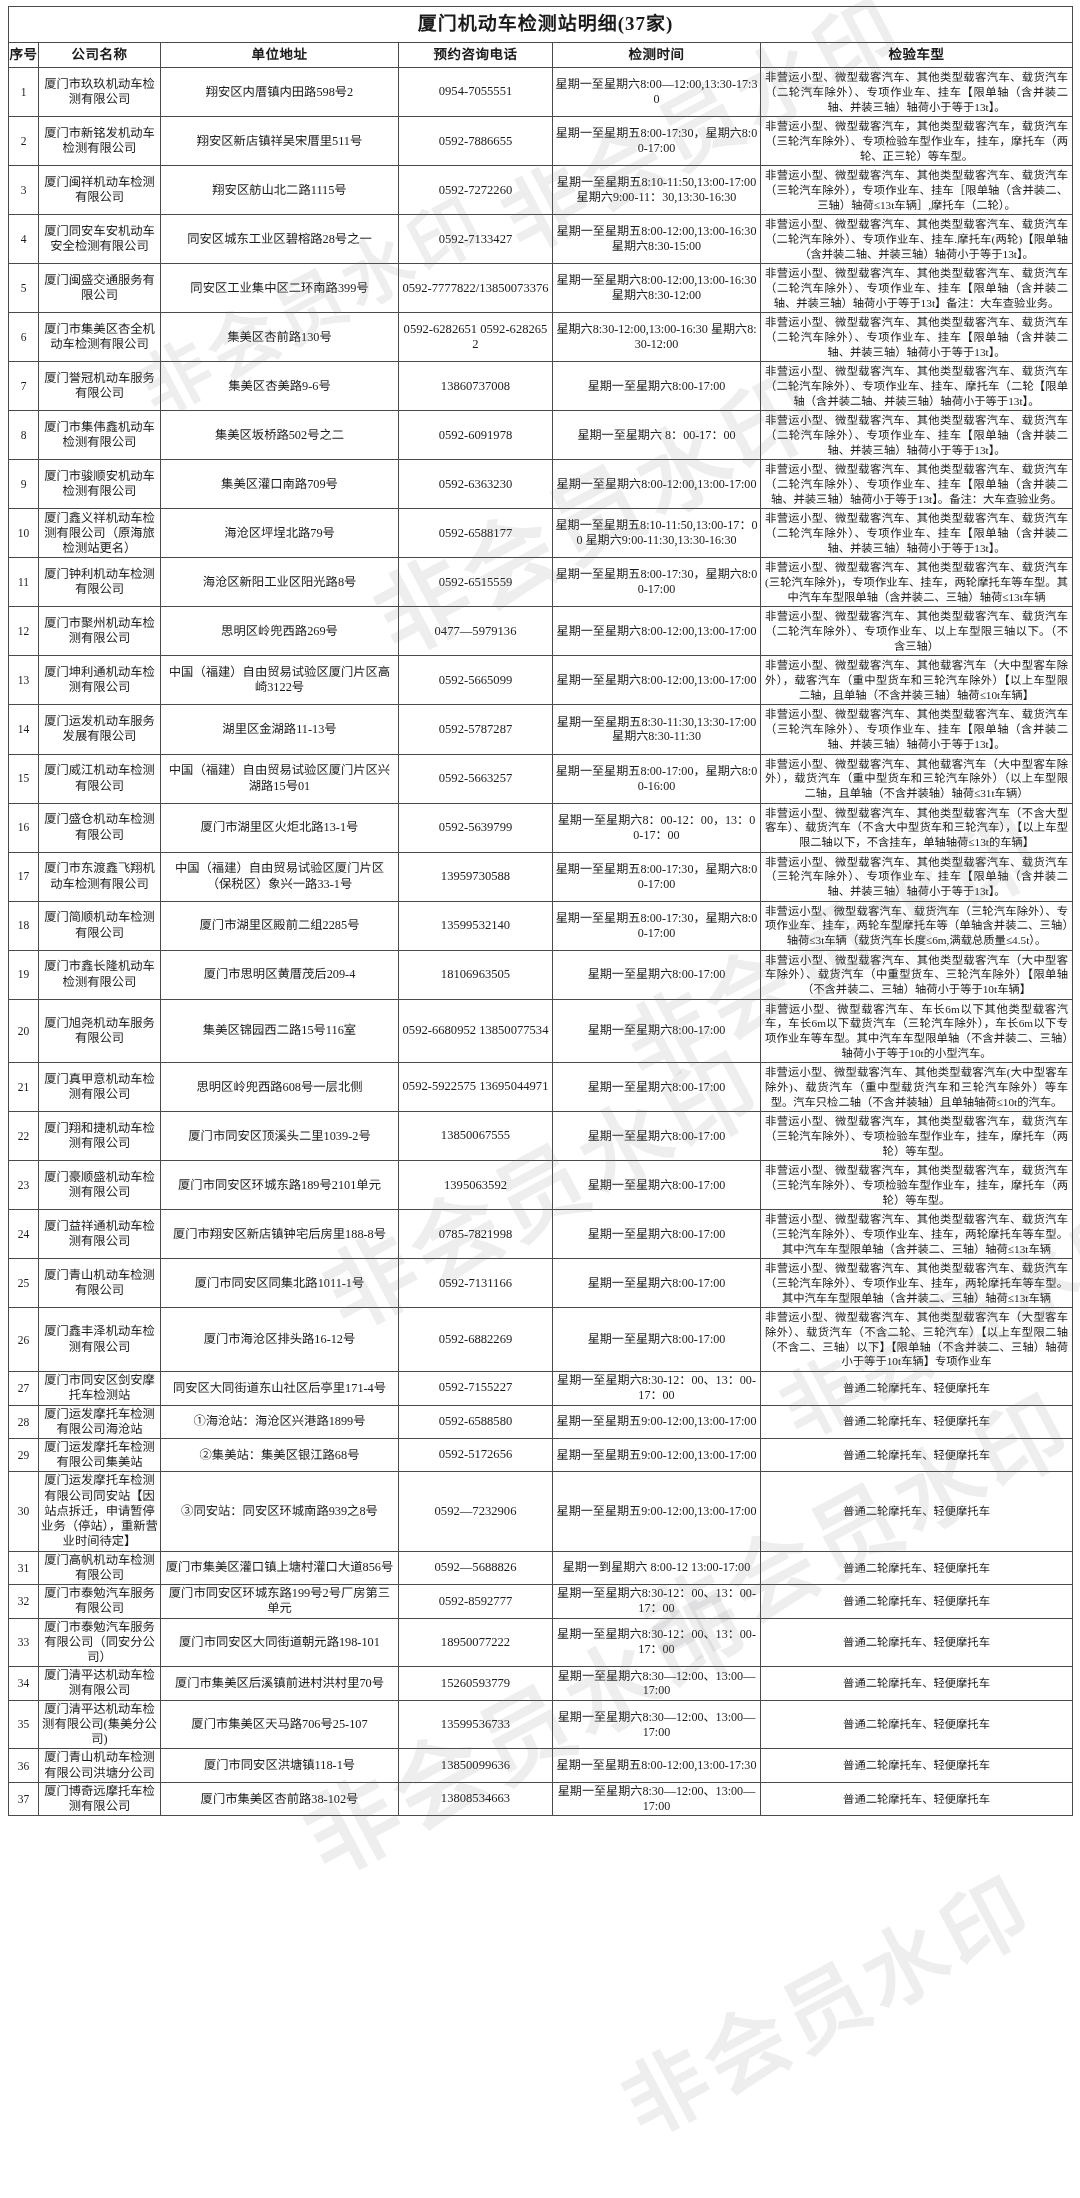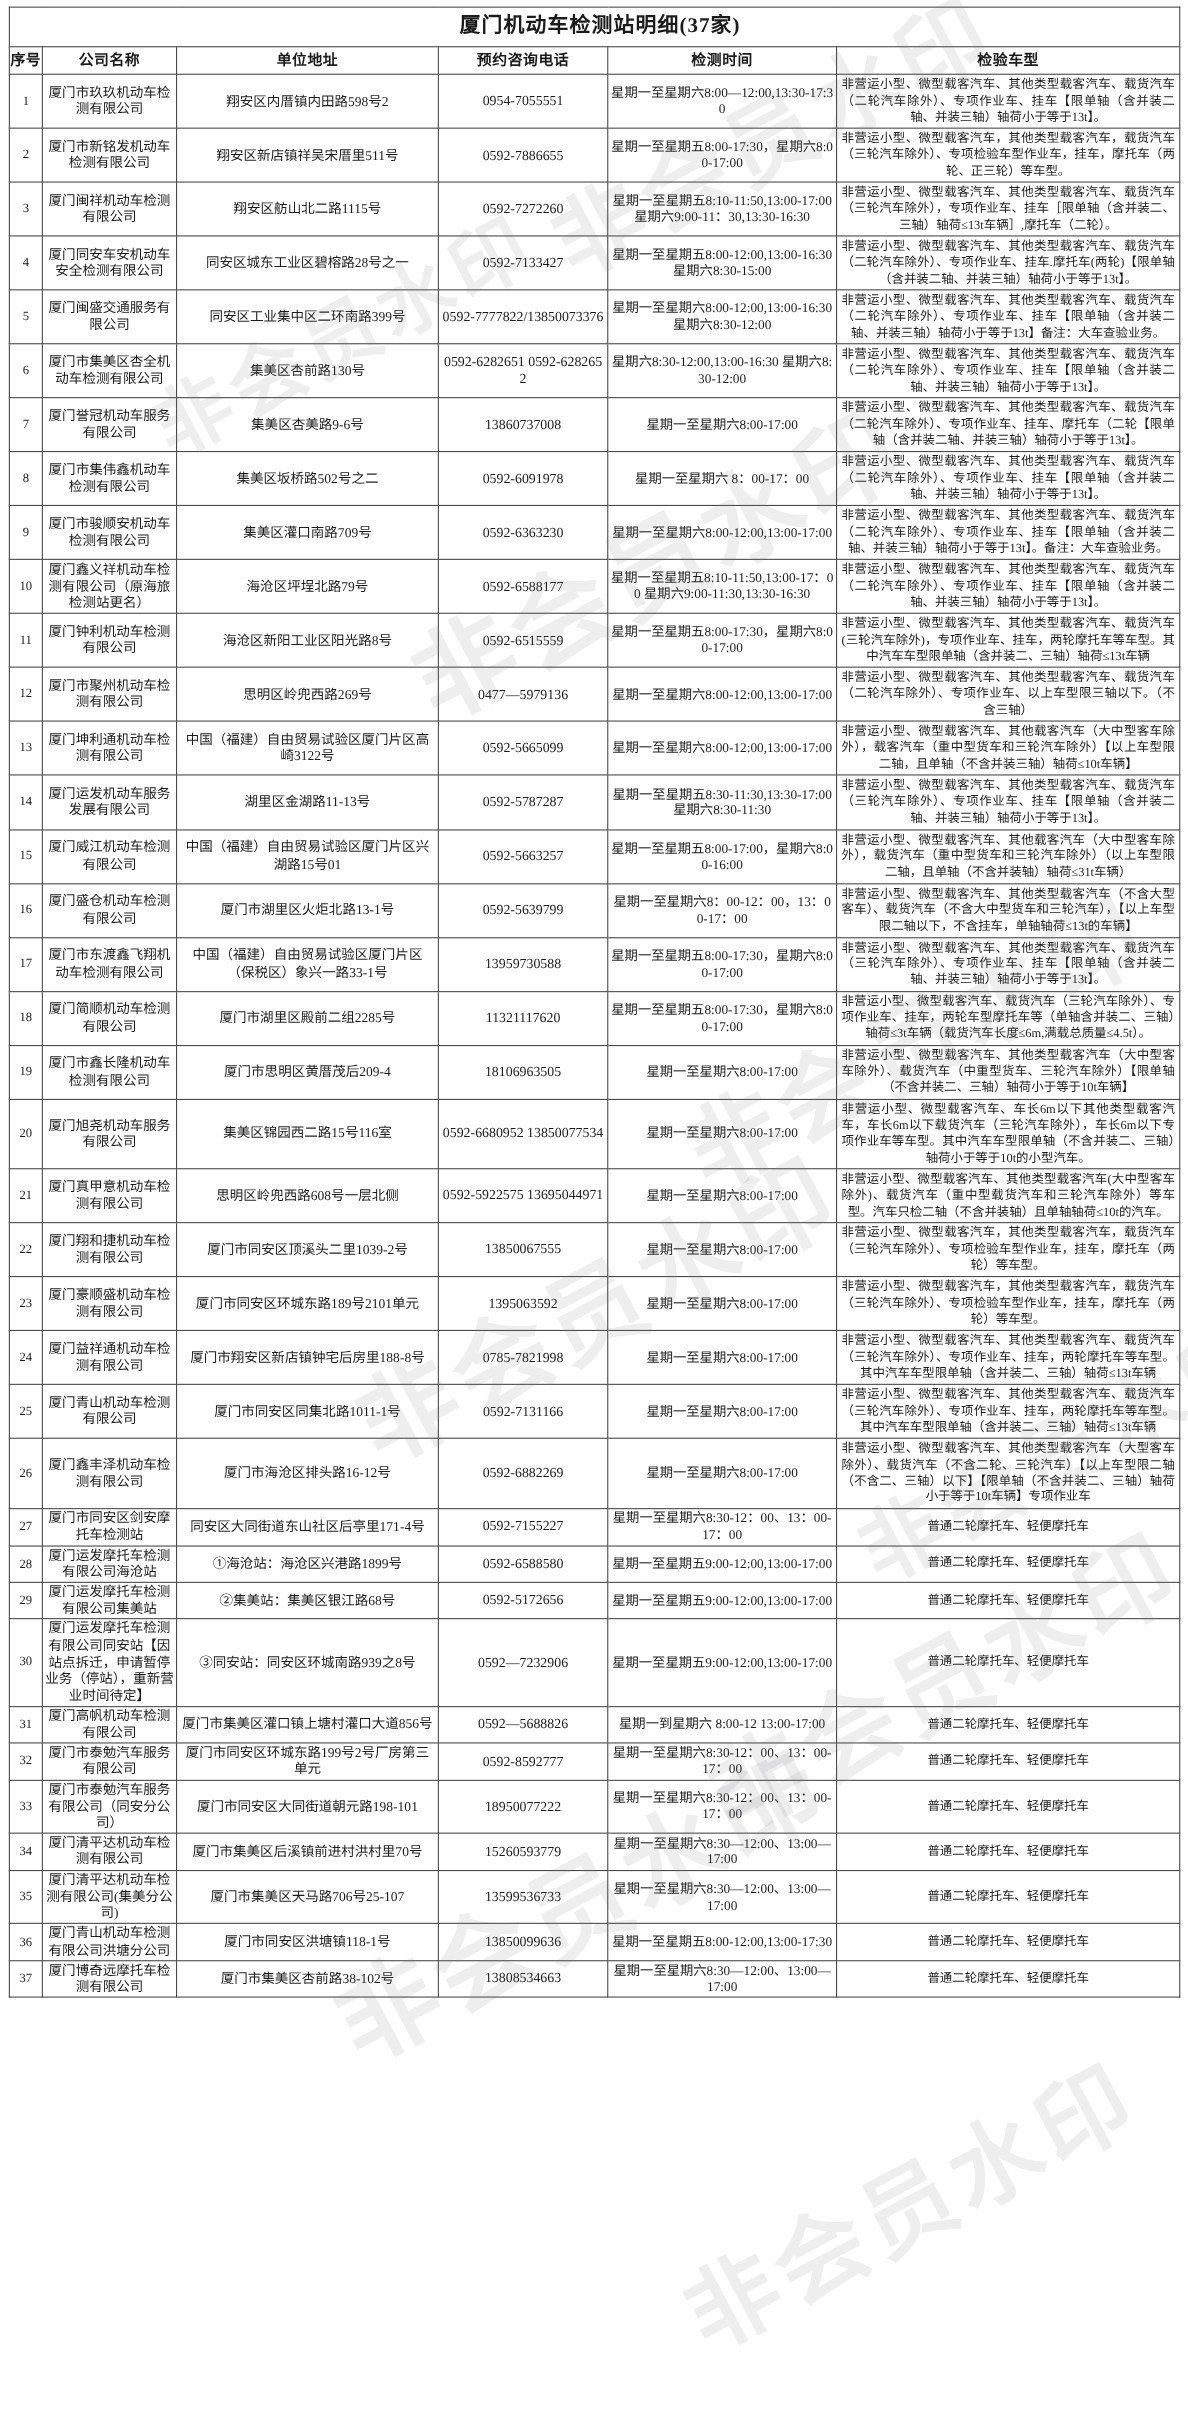--- a/index.html
+++ b/index.html
@@ -248,21 +248,21 @@
           <td class="name">厦门市东渡鑫飞翔机动车检测有限公司</td>
           <td class="addr">中国（福建）自由贸易试验区厦门片区（保税区）象兴一路33-1号</td>
           <td class="tel">13959730588</td>
           <td class="time">星期一至星期五8:00-17:30，星期六8:00-17:00</td>
           <td class="type">非营运小型、微型载客汽车、其他类型载客汽车、载货汽车（三轮汽车除外）、专项作业车、挂车【限单轴（含并装二轴、并装三轴）轴荷小于等于13t】。</td>
         </tr>
         <tr>
           <td class="idx">18</td>
           <td class="name">厦门简顺机动车检测有限公司</td>
           <td class="addr">厦门市湖里区殿前二组2285号</td>
-          <td class="tel">11321117620</td>
+          <td class="tel">13599532140</td>
           <td class="time">星期一至星期五8:00-17:30，星期六8:00-17:00</td>
           <td class="type">非营运小型、微型载客汽车、载货汽车（三轮汽车除外）、专项作业车、挂车，两轮车型摩托车等（单轴含并装二、三轴）轴荷≤3t车辆（载货汽车长度≤6m,满载总质量≤4.5t）。</td>
         </tr>
         <tr>
           <td class="idx">19</td>
           <td class="name">厦门市鑫长隆机动车检测有限公司</td>
           <td class="addr">厦门市思明区黄厝茂后209-4</td>
           <td class="tel">18106963505</td>
           <td class="time">星期一至星期六8:00-17:00</td>
           <td class="type">非营运小型、微型载客汽车、其他类型载客汽车（大中型客车除外）、载货汽车（中重型货车、三轮汽车除外）【限单轴（不含并装二、三轴）轴荷小于等于10t车辆】</td>

